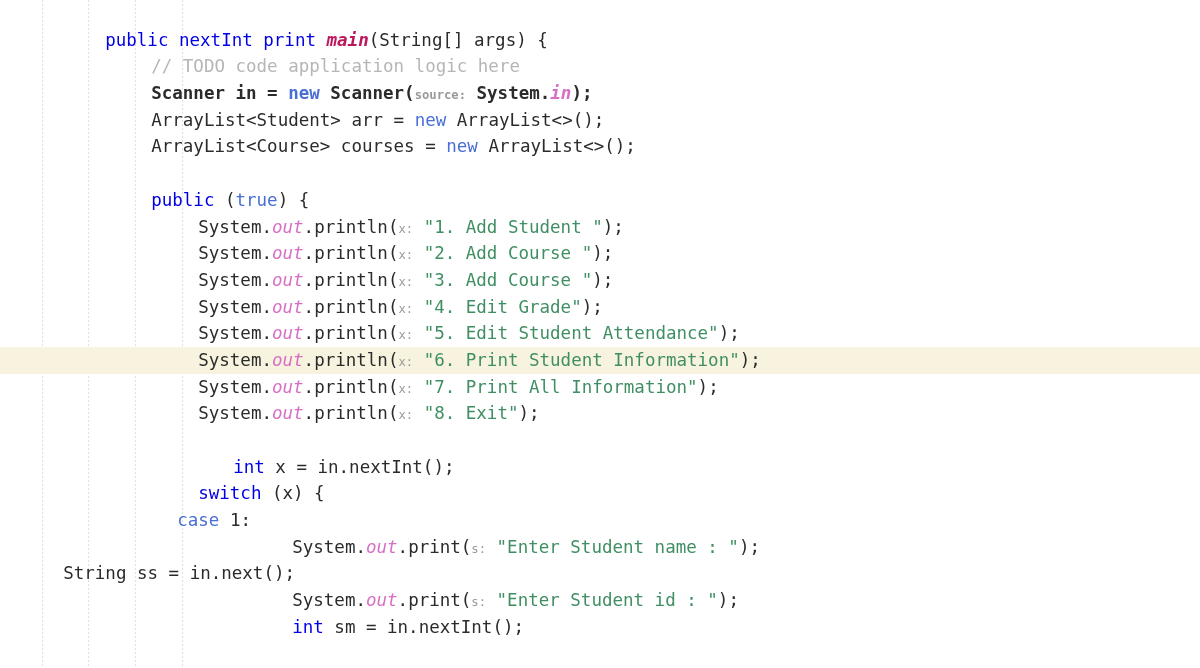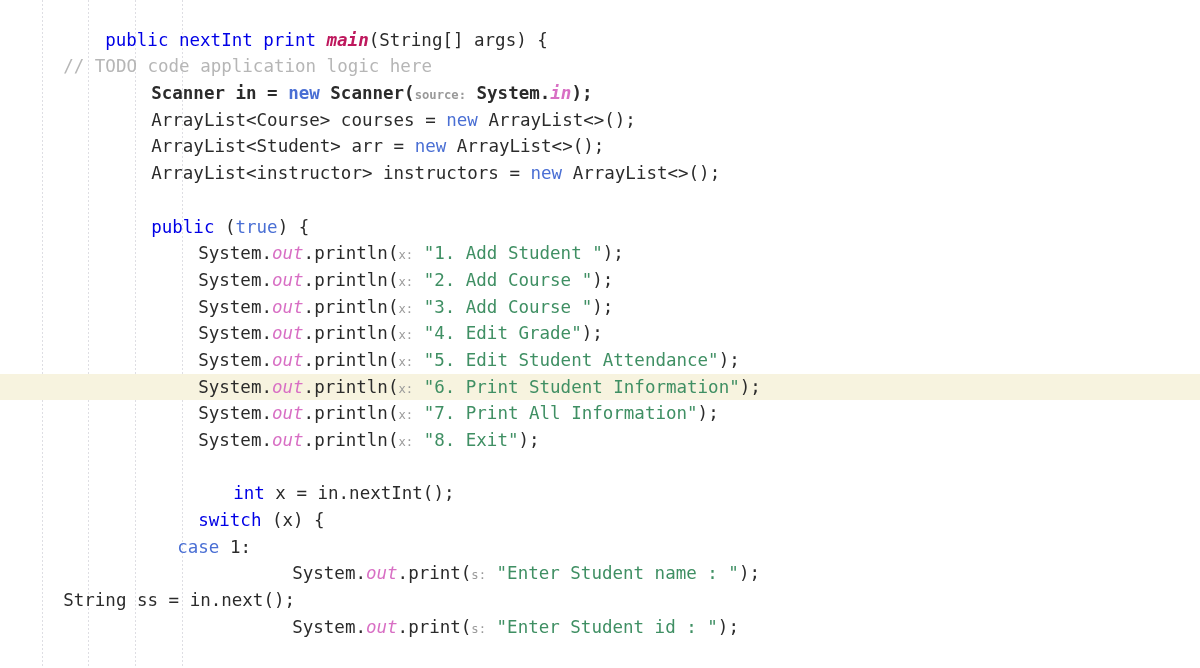--- a/index.html
+++ b/index.html
@@ -83,39 +83,36 @@
     <div class="guide" style="left:135px;"></div>
     <div class="guide" style="left:182px;"></div>
   </div>
 
   <div class="code-layer">
 
     <div class="line" style="padding-left:42px;">
       <span class="txt"><span class="kw">public</span><span class="plain"> </span><span class="kw">nextInt</span><span class="plain"> </span><span class="kw">print</span><span class="plain"> </span><span class="bolditalic">main</span><span class="plain">(String[] args) {</span></span>
     </div>
 
-    <div class="line" style="">
+    <div class="line" style="padding-left:88px;">
       <span class="txt"><span class="cmt">// TODO code application logic here</span></span>
     </div>
 
     <div class="line" style="padding-left:88px;font-weight:bold;">
       <span class="txt"><span class="plain">Scanner in = </span><span class="kw2">new</span><span class="plain"> Scanner(</span><span class="hint">source:</span><span class="plain"> System.</span><span class="fieldit">in</span><span class="plain">);</span></span>
     </div>
 
     <div class="line" style="padding-left:88px;">
-      <span class="txt"><span class="plain">ArrayList&lt;Course&gt; courses = </span><span class="kw2">new</span><span class="plain"> ArrayList&lt;&gt;();</span></span>
-    </div>
-
-    <div class="line" style="padding-left:88px;">
       <span class="txt"><span class="plain">ArrayList&lt;Student&gt; arr = </span><span class="kw2">new</span><span class="plain"> ArrayList&lt;&gt;();</span></span>
     </div>
 
     <div class="line" style="padding-left:88px;">
-      <span class="txt"><span class="plain">ArrayList&lt;instructor&gt; instructors = </span><span class="kw2">new</span><span class="plain"> ArrayList&lt;&gt;();</span></span>
+      <span class="txt"><span class="plain">ArrayList&lt;Course&gt; courses = </span><span class="kw2">new</span><span class="plain"> ArrayList&lt;&gt;();</span></span>
     </div>
+
 
     <div class="line"></div>
 
     <div class="line" style="padding-left:88px;">
       <span class="txt"><span class="kw">public</span><span class="plain"> (</span><span class="kw2">true</span><span class="plain">) {</span></span>
     </div>
 
     <div class="line" style="padding-left:135px;">
       <span class="txt"><span class="plain">System.</span><span class="fieldit">out</span><span class="plain">.println(</span><span class="hint">x:</span><span class="str"> "1. Add Student "</span><span class="plain">);</span></span>
     </div>
@@ -167,19 +164,22 @@
     </div>
 
     <div class="line" style="">
       <span class="txt"><span class="plain">String ss = in.next();</span></span>
     </div>
 
     <div class="line" style="padding-left:229px;">
       <span class="txt"><span class="plain">System.</span><span class="fieldit">out</span><span class="plain">.print(</span><span class="hint">s:</span><span class="str"> "Enter Student id : "</span><span class="plain">);</span></span>
     </div>
 
+    <div class="line" style="padding-left:229px;">
+      <span class="txt"><span class="kw">int</span><span class="plain"> sm = in.nextInt();</span></span>
+    </div>
 
     <div class="line" style="padding-left:229px;">
       
     </div>
 
   </div>
 </div>
 
 </body></html>

